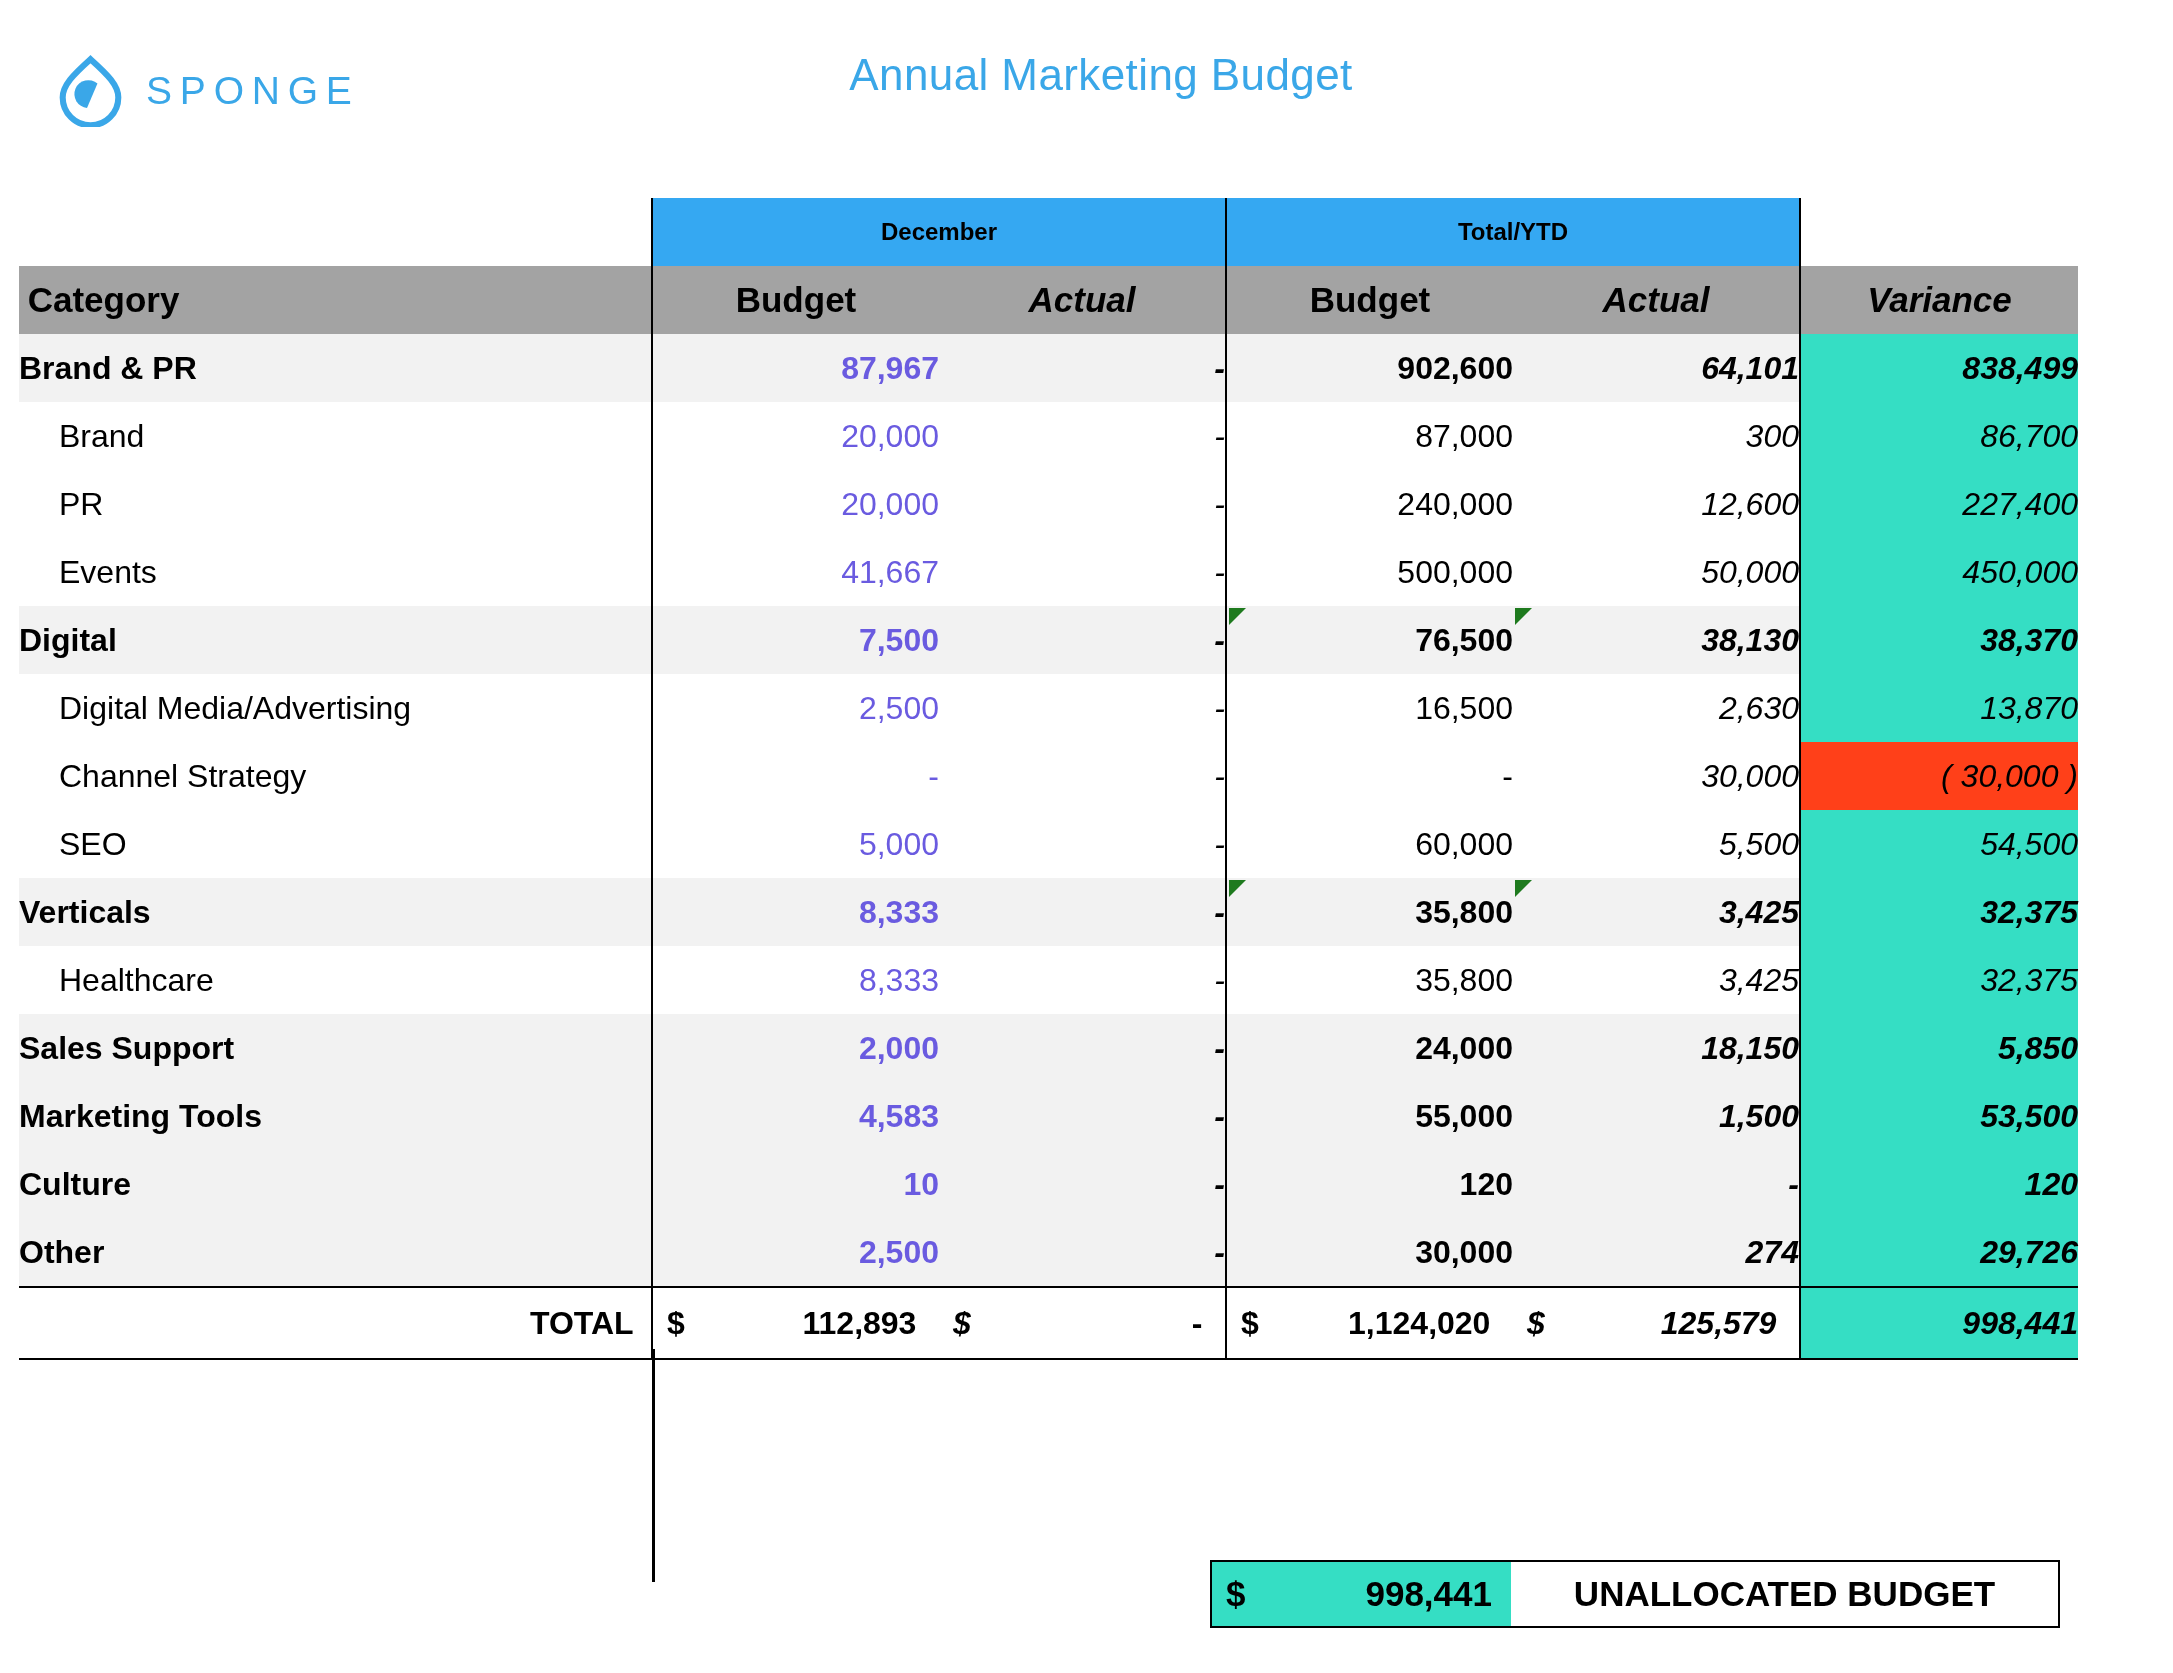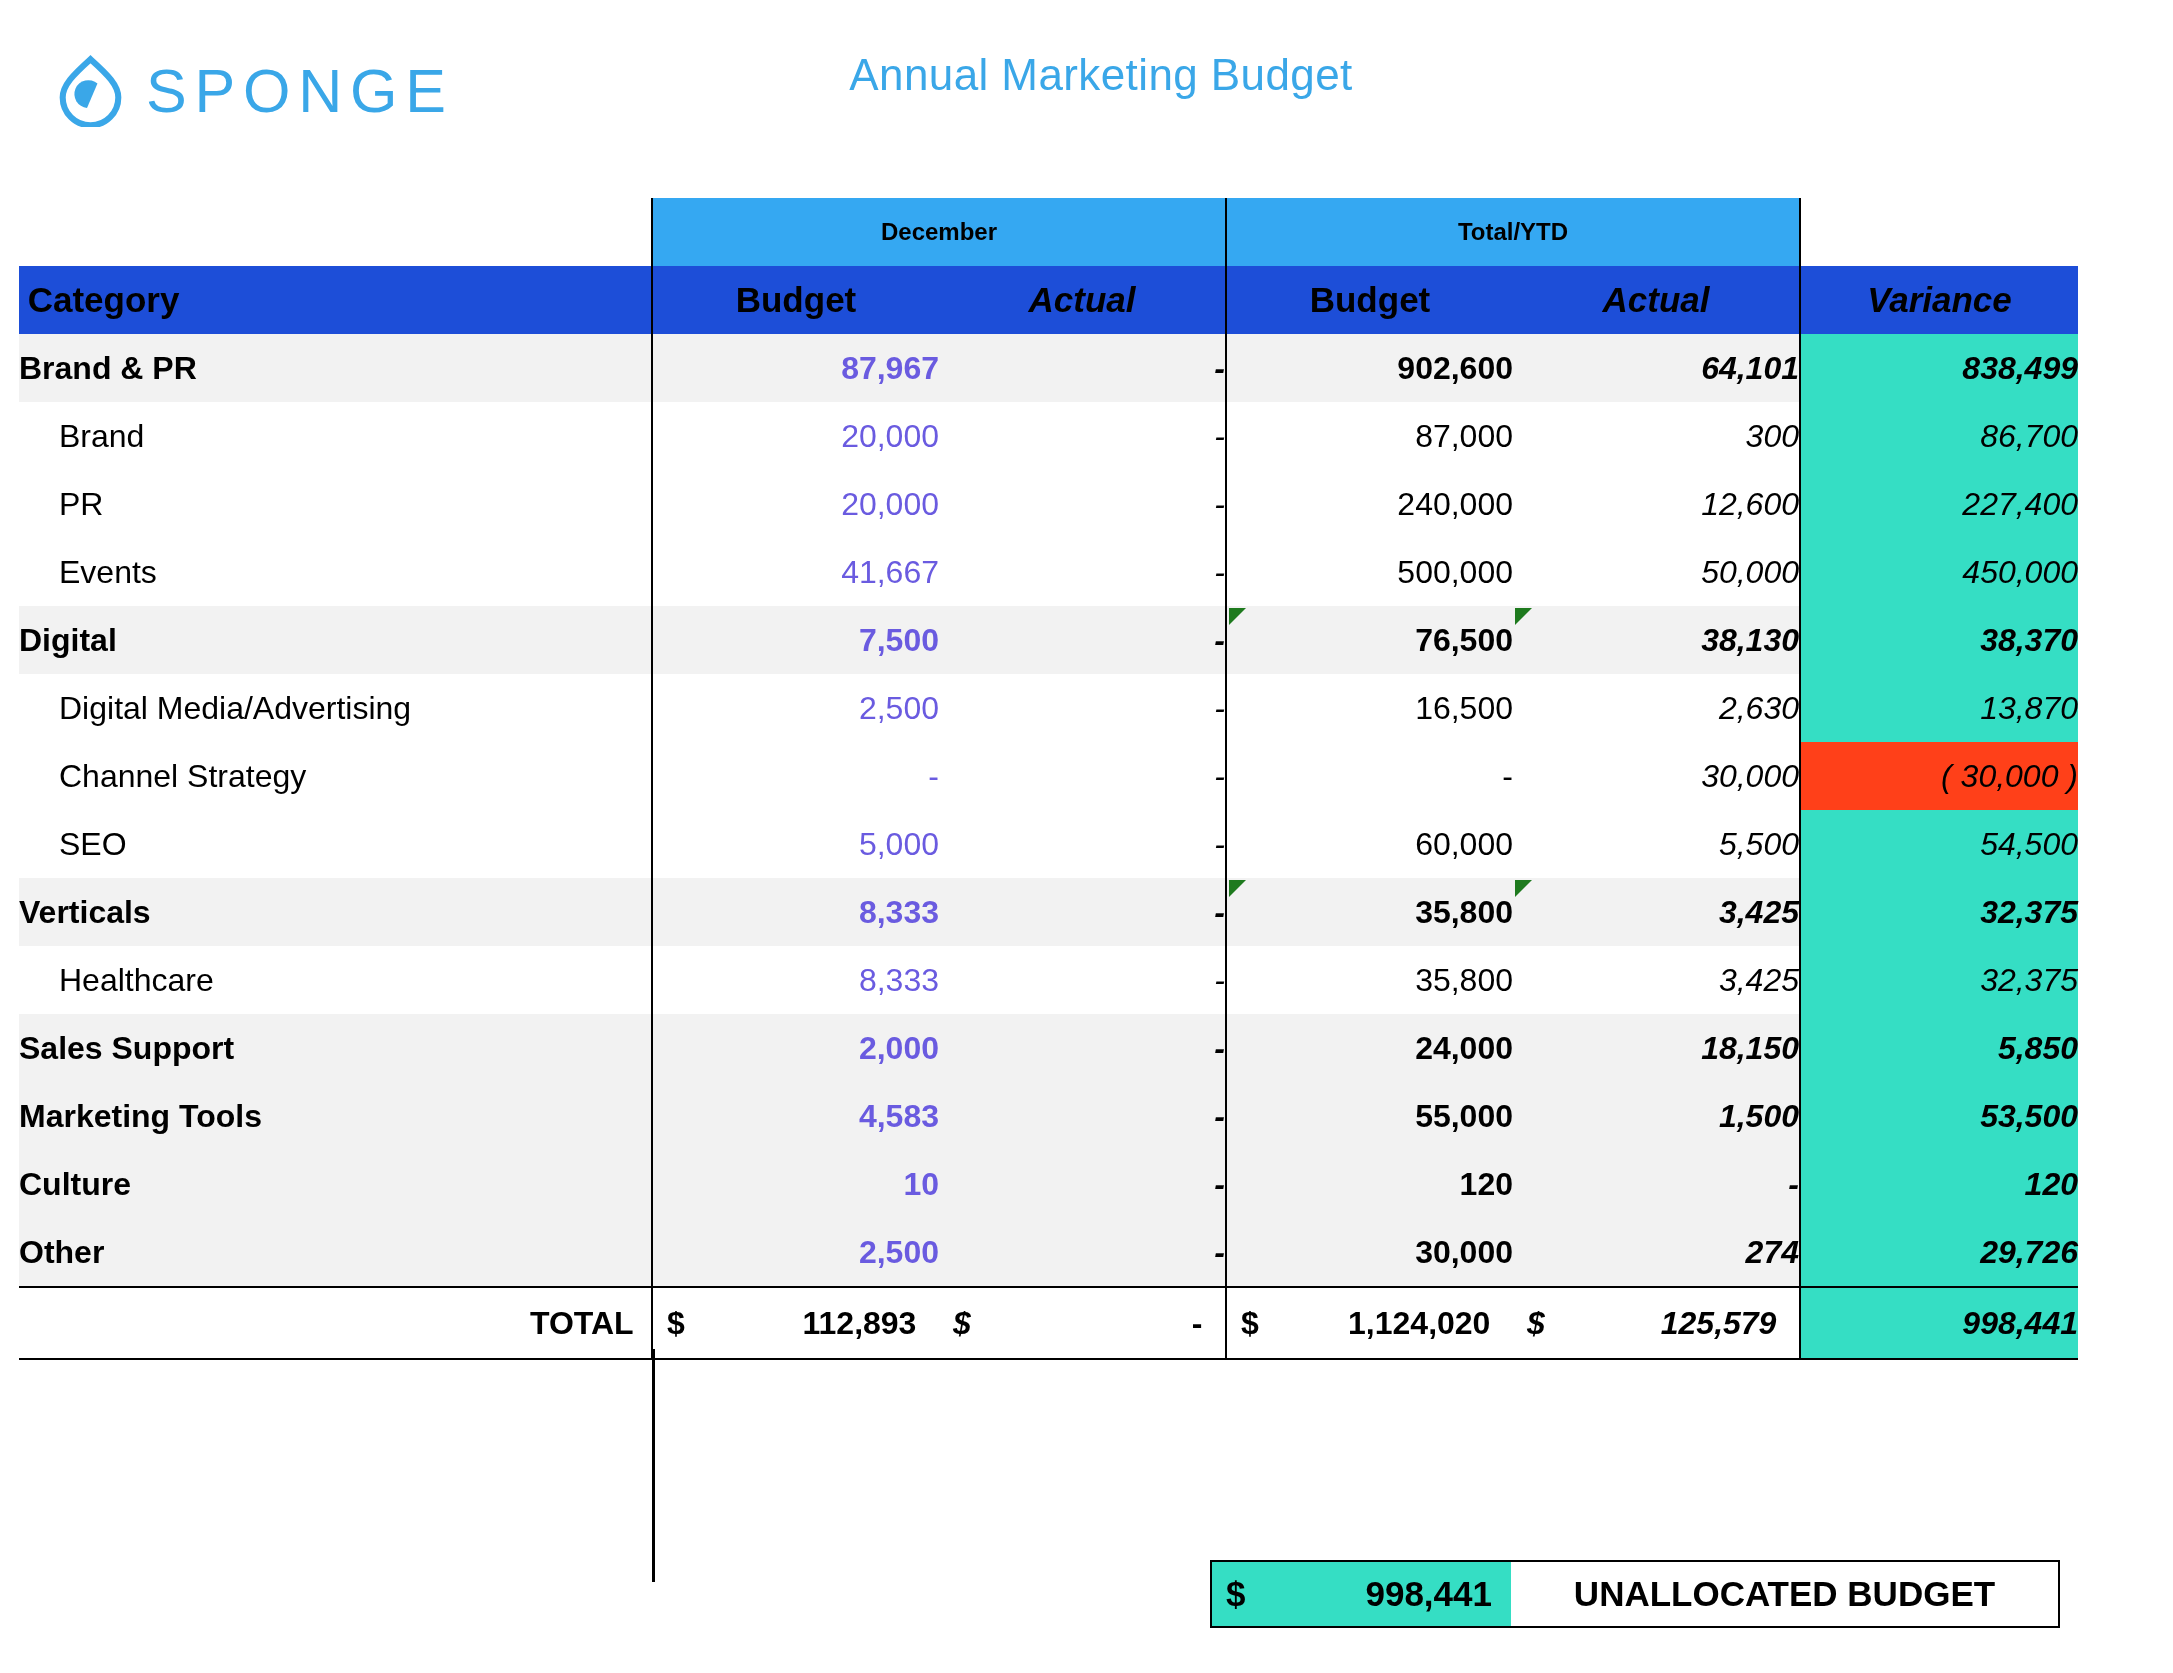--- a/index.html
+++ b/index.html
@@ -28,21 +28,21 @@
     display: flex;
     align-items: center;
     gap: 19px;
   }
   .logo-mark {
     width: 73px;
     height: 73px;
     position: relative;
   }
   .logo-text {
-    font-size: 61px;
+    font-size: 39px;
     letter-spacing: 7.8px;
     color: #3aa7e8;
     font-weight: 400;
   }
   .doc-title {
     position: absolute;
     left: 0;
     right: 0;
     top: 50px;
     text-align: center;
@@ -86,21 +86,21 @@
     color: #000000;
     font-weight: bold;
     font-size: 24px;
     text-align: center;
     height: 59px;
   }
   .grp.empty { background: transparent; }
 
   
   .colhead td {
-    background: #1d4ed8;
+    background: #a3a3a3;
     font-weight: bold;
     font-size: 35px;
     height: 64px;
   }
   .colhead td.cat { text-align: left; padding-left: 8.7px; }
   .colhead td.ctr { text-align: center; margin-top: 6px; }
   .colhead td.ital { font-style: italic; text-align: center; }
 
   
   tr.major td { background: #f2f2f2; font-weight: bold; }

